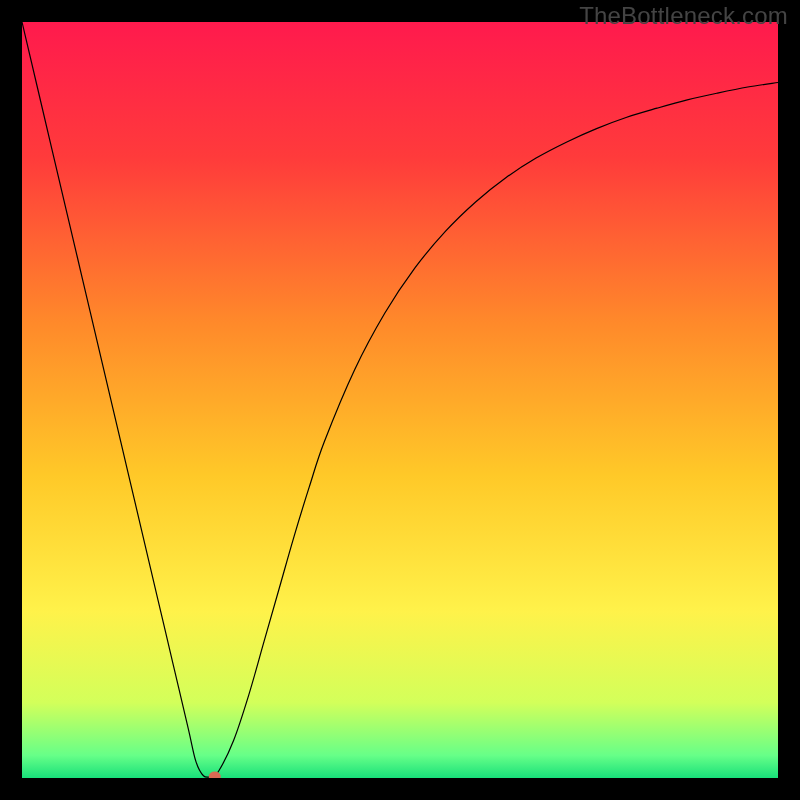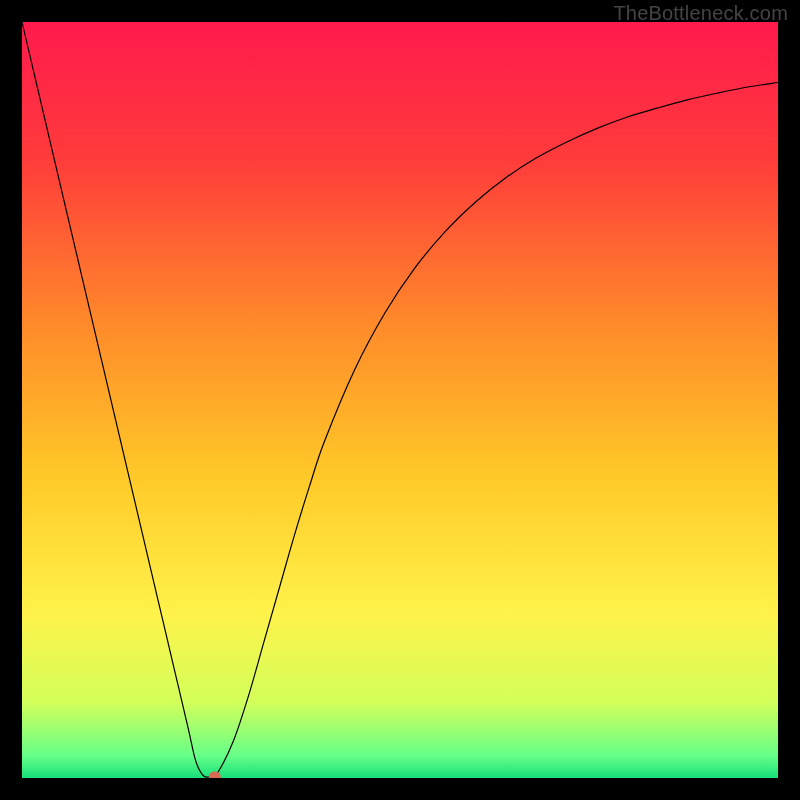--- a/index.html
+++ b/index.html
@@ -23,21 +23,21 @@
     left: 22px;
     width: 756px;
     height: 756px;
     overflow: hidden;
   }
   .watermark {
     position: absolute;
     top: 2px;
     right: 12px;
     color: #444;
-    font-size: 20px;
+    font-size: 24px;
     font-weight: 500;
     letter-spacing: 0.2px;
     z-index: 50;
     user-select: none;
   }
   svg { display: block; }
 </style>
 </head>
 <body>
 

